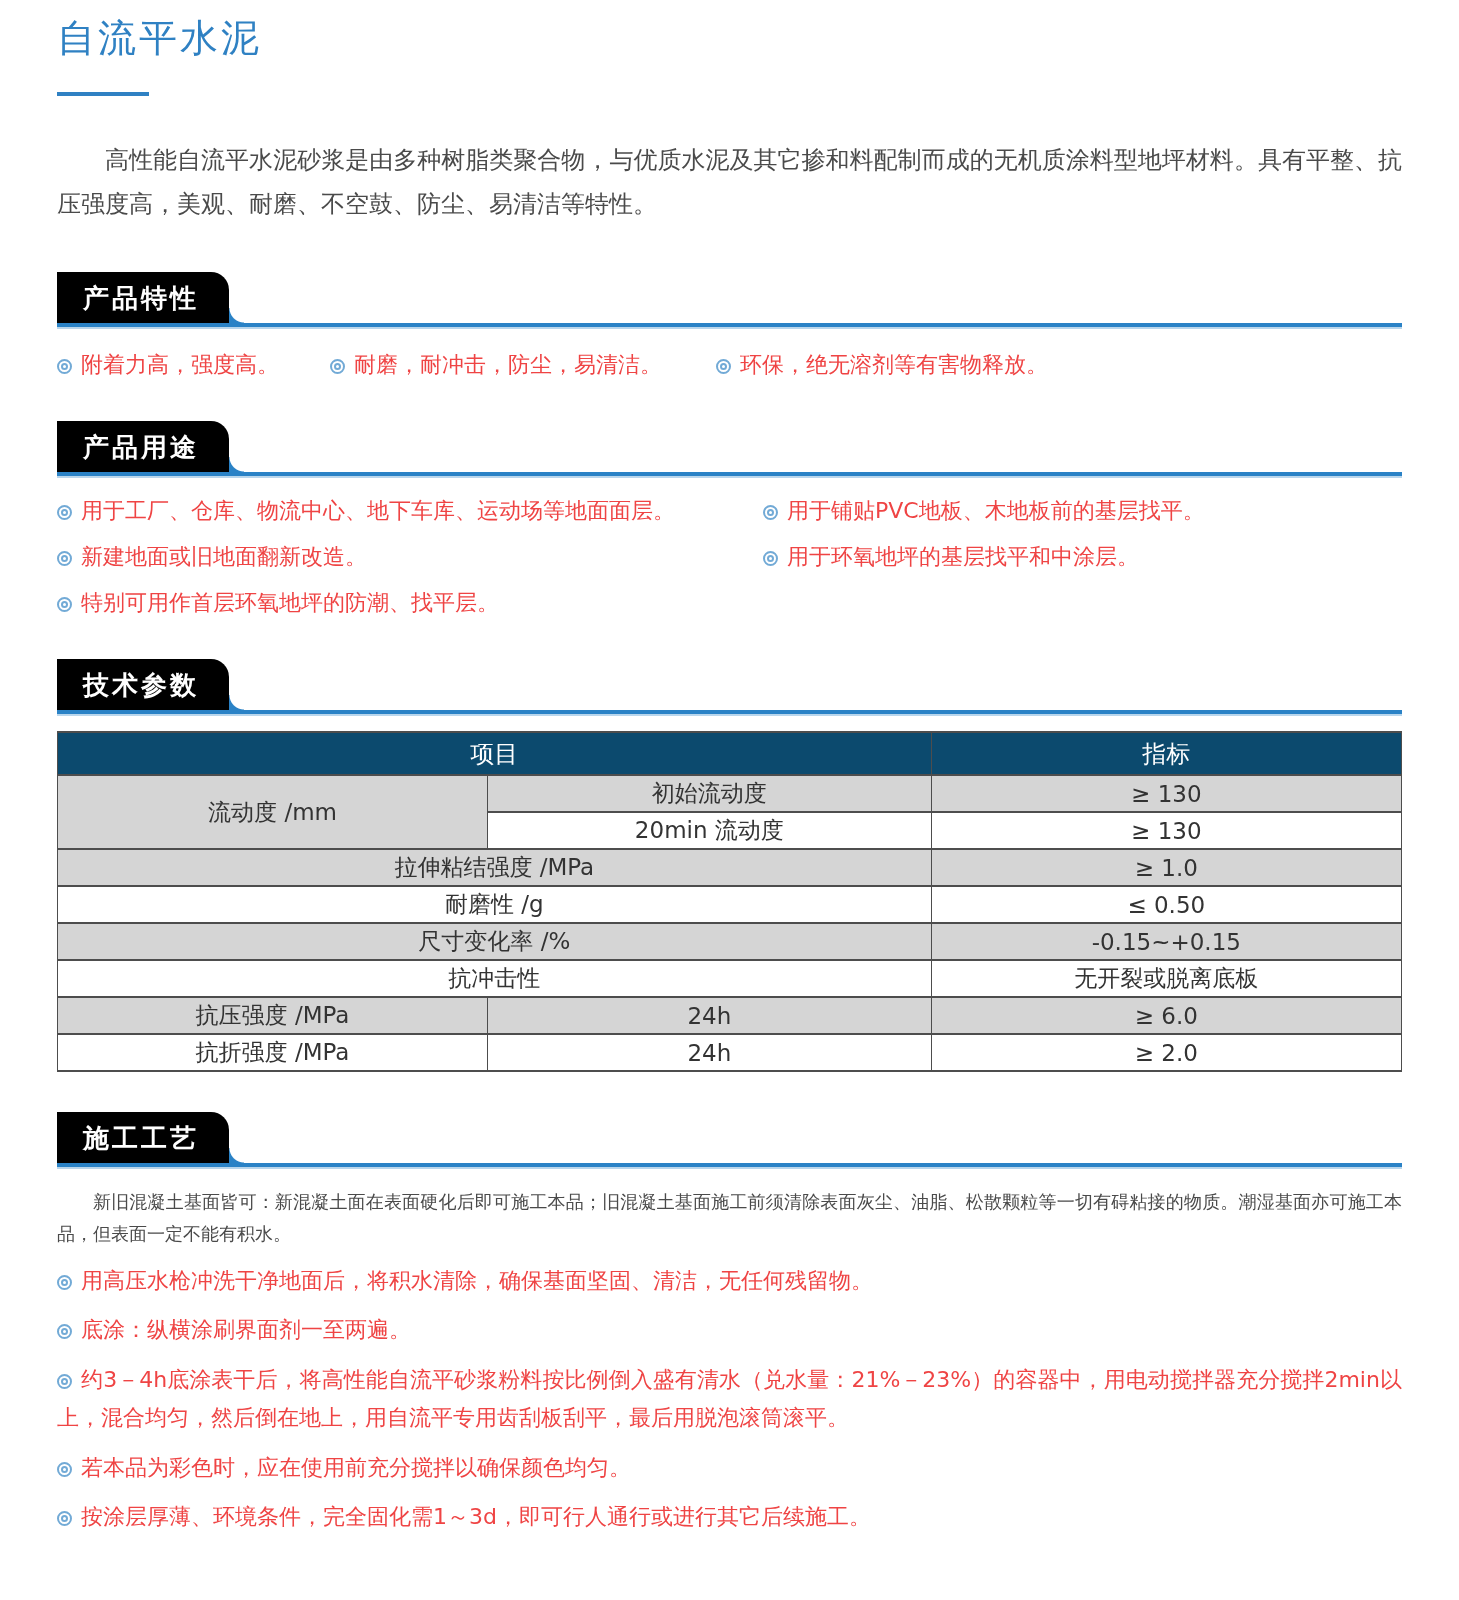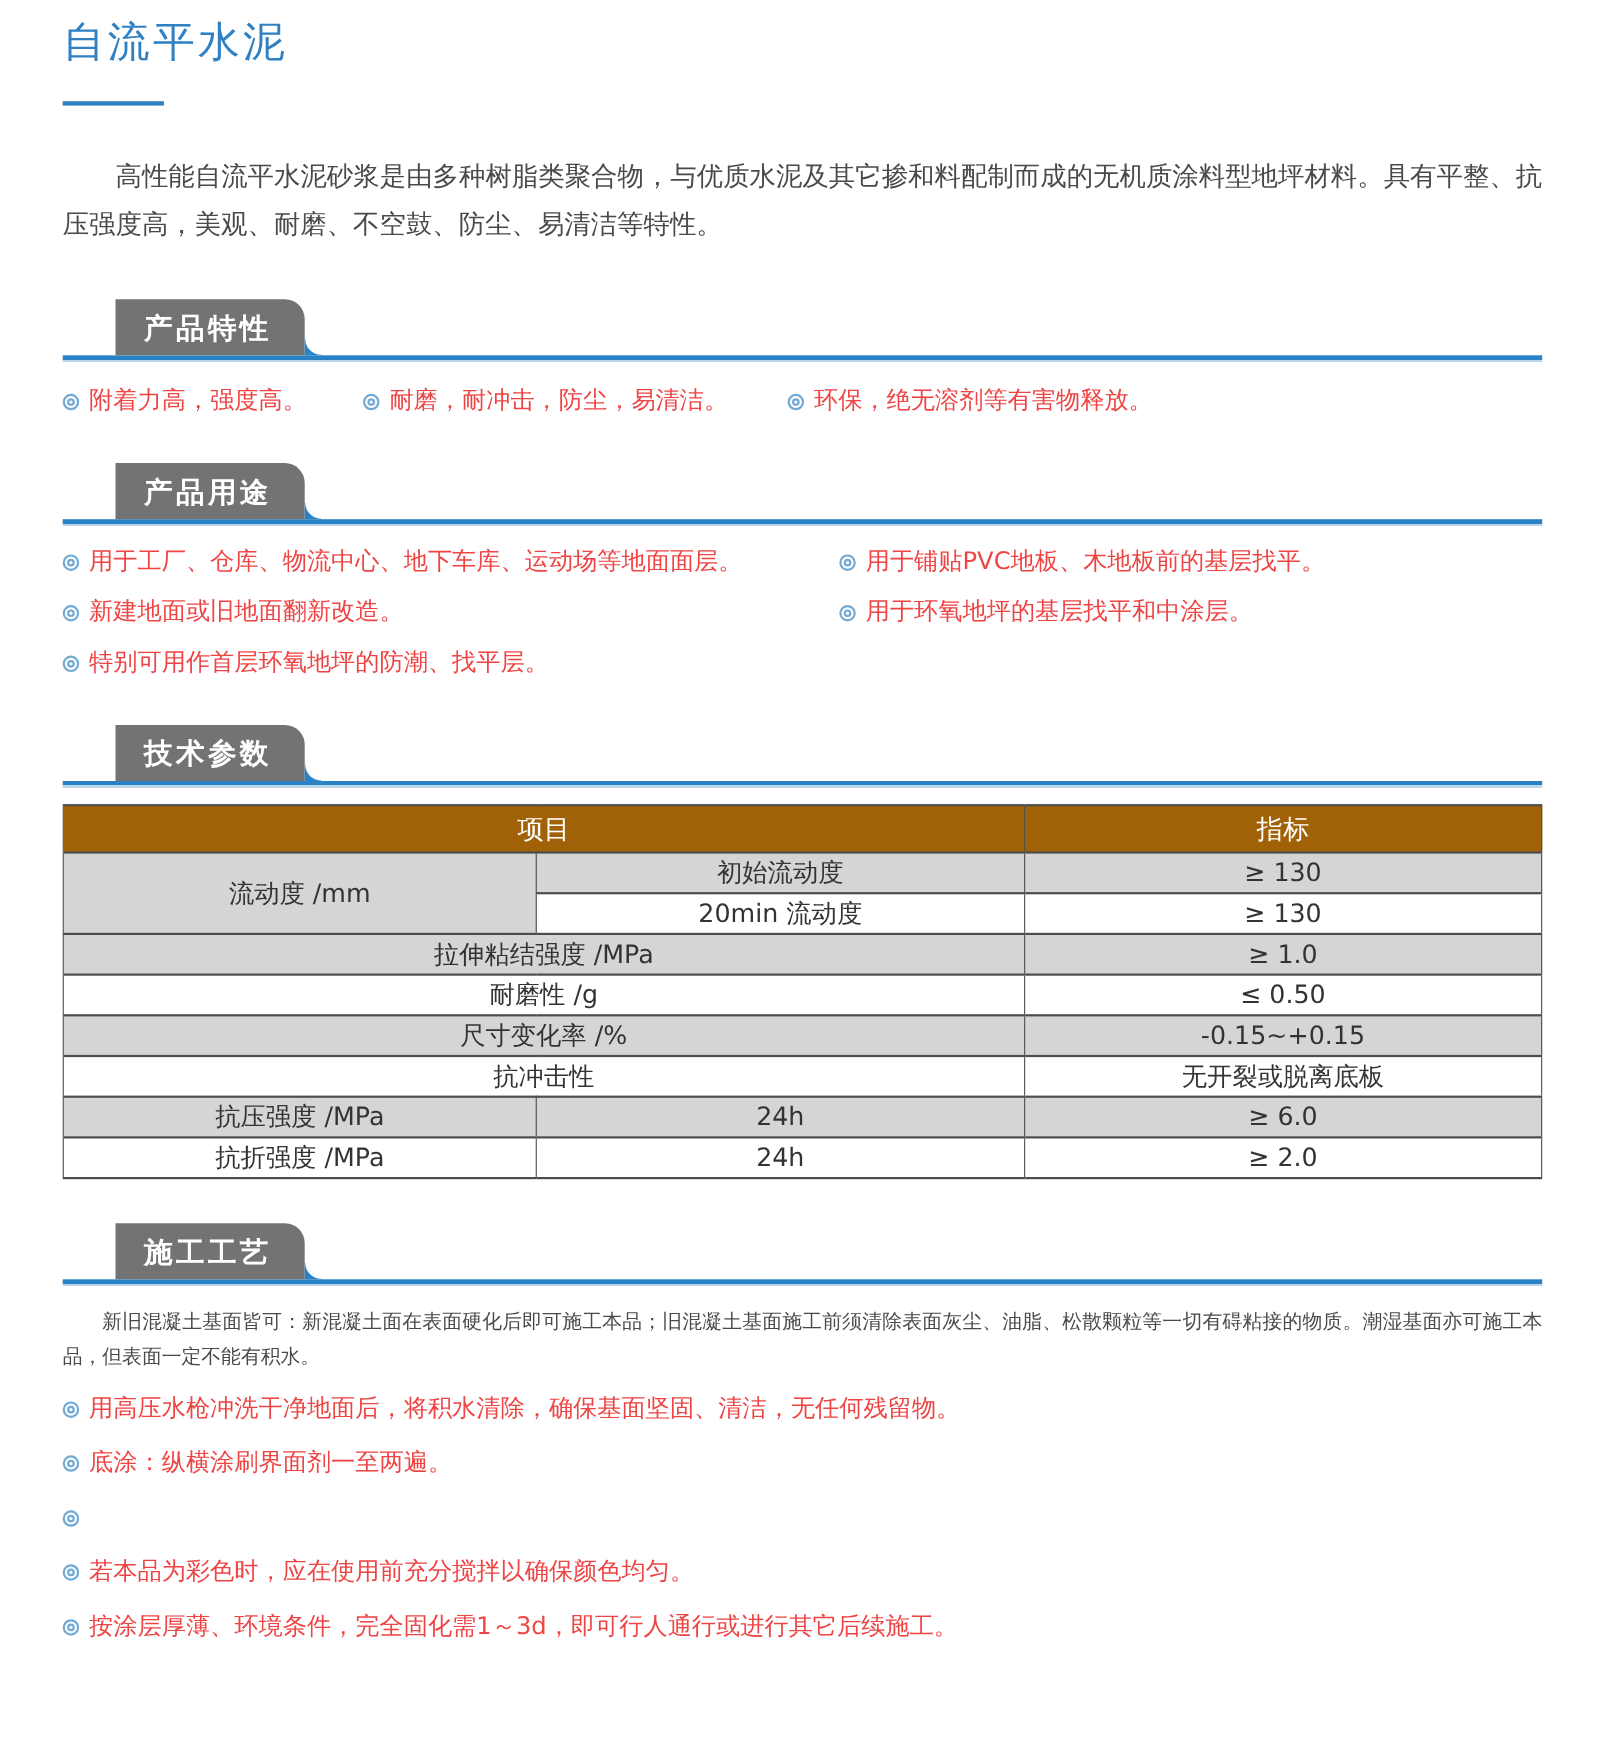--- a/index.html
+++ b/index.html
@@ -40,29 +40,28 @@
     color: #4a4a4a;
   }
 
   
   .section { margin-top: 34px; }
   .sec-head { position: relative; }
   .sec-tab {
     display: inline-block;
     position: relative;
     z-index: 2;
-    background: #737373;
+    background: #000000;
     color: #ffffff;
     font-size: 26px;
     font-weight: bold;
     letter-spacing: 3px;
     padding: 9px 30px 7px 26px;
     border-top-right-radius: 18px;
     vertical-align: bottom;
-    margin-left: 48px;
   }
   .sec-tab::after {
     content: "";
     position: absolute;
     right: -15px;
     bottom: 0;
     width: 15px;
     height: 15px;
     background: radial-gradient(circle at 100% 0%, rgba(0,0,0,0) 14px, #2a82c6 15px);
   }
@@ -123,21 +122,21 @@
     margin-top: 14px;
   }
   .params-table th, .params-table td {
     border: 1px solid #4d4d4d;
     border-top-width: 2px;
     border-bottom-width: 2px;
     text-align: center;
     padding: 0 6px;
   }
   .params-table th {
-    background: #a16207;
+    background: #0c4a6e;
     color: #ffffff;
     font-weight: normal;
     font-size: 24px;
     height: 43px;
   }
   .params-table td {
     font-size: 23px;
     color: #333333;
     height: 37px;
   }
@@ -292,21 +291,21 @@
     <p class="process-intro">新旧混凝土基面皆可：新混凝土面在表面硬化后即可施工本品；旧混凝土基面施工前须清除表面灰尘、油脂、松散颗粒等一切有碍粘接的物质。潮湿基面亦可施工本品，但表面一定不能有积水。</p>
 
     <div>
       <div class="p-item">
         <span class="bullet"></span><span class="item-text">用高压水枪冲洗干净地面后，将积水清除，确保基面坚固、清洁，无任何残留物。</span>
       </div>
       <div class="p-item">
         <span class="bullet"></span><span class="item-text">底涂：纵横涂刷界面剂一至两遍。</span>
       </div>
       <div class="p-item">
-        <span class="bullet"></span>
+        <span class="bullet"></span><span class="item-text">约3－4h底涂表干后，将高性能自流平砂浆粉料按比例倒入盛有清水（兑水量：21%－23%）的容器中，用电动搅拌器充分搅拌2min以上，混合均匀，然后倒在地上，用自流平专用齿刮板刮平，最后用脱泡滚筒滚平。</span>
       </div>
       <div class="p-item">
         <span class="bullet"></span><span class="item-text">若本品为彩色时，应在使用前充分搅拌以确保颜色均匀。</span>
       </div>
       <div class="p-item">
         <span class="bullet"></span><span class="item-text">按涂层厚薄、环境条件，完全固化需1～3d，即可行人通行或进行其它后续施工。</span>
       </div>
     </div>
   </div>
 

